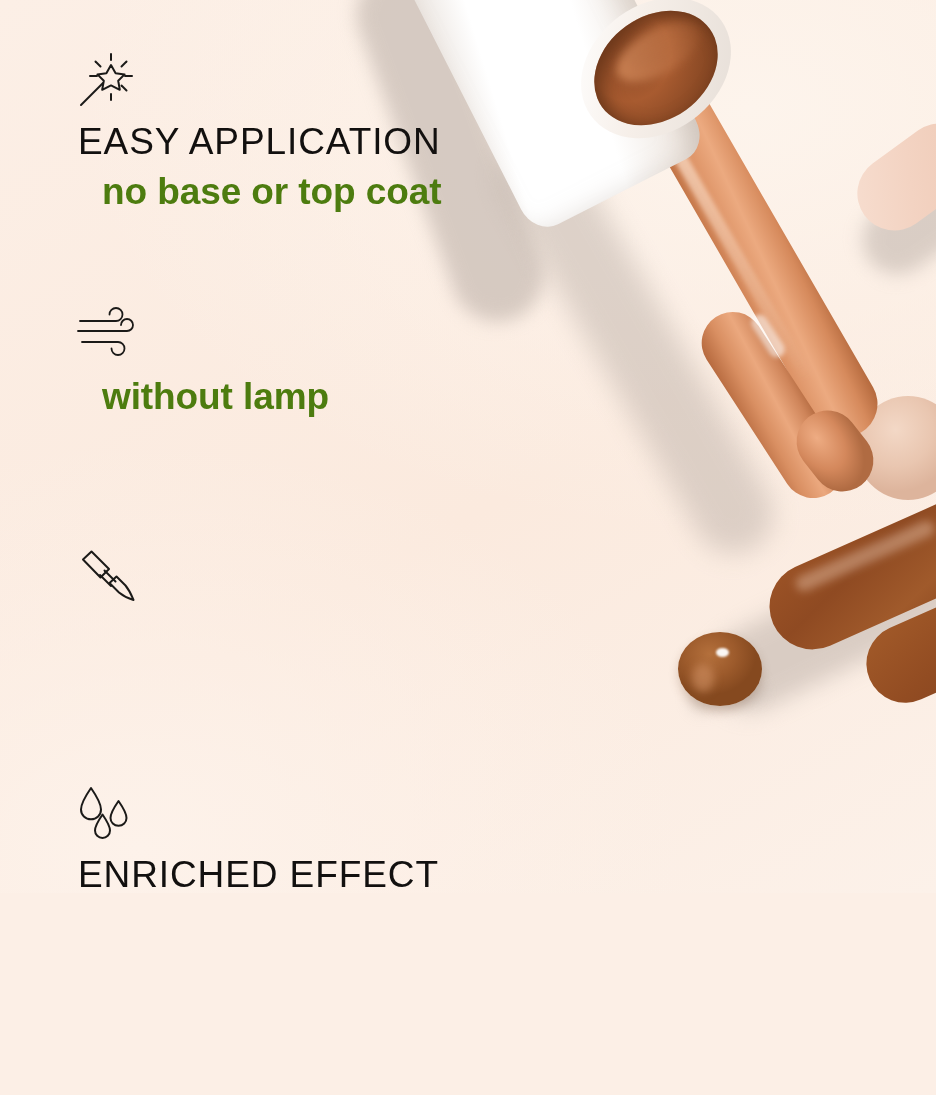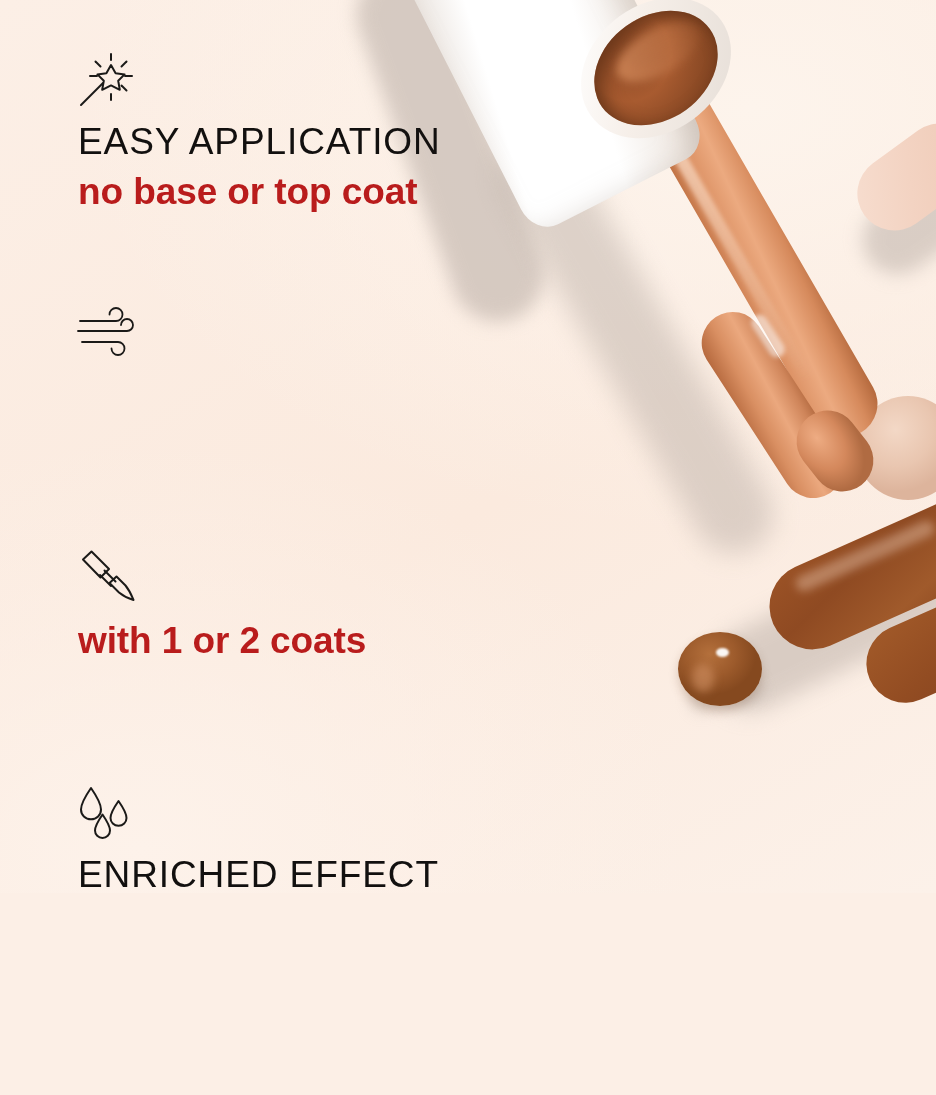--- a/index.html
+++ b/index.html
@@ -267,24 +267,25 @@
     font-weight: 300;
     letter-spacing: .9px;
     color: #12100f;
     line-height: 1.1;
     white-space: nowrap;
   }
   .subline {
     font-size: 37px;
     font-weight: 700;
     letter-spacing: -.1px;
-    color: #b91c1c;
+    color: #4d7c0f;
     line-height: 1.12;
     margin-top: 8px;
     white-space: nowrap;
+    margin-left: 24px;
   }
 </style>
 </head>
 <body>
 
 <div id="poster">
 
   <div id="photo">
     <div class="bg-wash"></div>
 
@@ -338,32 +339,32 @@
     </div>
 
     <div class="feature" style="top:306px">
       <span class="feature-icon">
         <svg width="70" height="50" viewBox="0 0 70 50" fill="none" stroke="#1b1a18" stroke-width="1.8" stroke-linecap="round" stroke-linejoin="round">
           <path d="M2 15 H38 a6.5 6.5 0 1 0 -6.5 -6.5"></path>
           <path d="M0 25 H49 a6 6 0 1 0 -6 -6"></path>
           <path d="M4 36 H40 a6.5 6.5 0 1 1 -6.5 6.5"></path>
         </svg>
       </span>
+      <div class="subline">without lamp</div>
     </div>
 
     <div class="feature" style="top:550px">
       <span class="feature-icon">
         <svg width="62" height="54" viewBox="0 0 62 54" fill="none" stroke="#1b1a18" stroke-width="2" stroke-linecap="round" stroke-linejoin="round">
           <path d="M5 9.5 L13.5 1.5 L31 19 L22.5 27.5 Z"></path>
           <path d="M22 25 L33 36"></path>
           <path d="M26.5 20.5 L37.5 31.5"></path>
           <path d="M31.5 33 L41 42.5 C46.5 47 52 49 55.5 50 C54 46.5 52 41 47.5 35.5 L38.5 26.5 Z"></path>
         </svg>
       </span>
-      <div class="subline">with 1 or 2 coats</div>
     </div>
 
     <div class="feature" style="top:785px">
       <span class="feature-icon">
         <svg width="60" height="56" viewBox="0 0 60 56" fill="none" stroke="#1b1a18" stroke-width="2" stroke-linecap="round" stroke-linejoin="round">
           <path d="M13 3 C13 3 23 17.5 23 24.5 C23 30 18.6 34.2 13 34.2 C7.4 34.2 3 30 3 24.5 C3 17.5 13 3 13 3 Z"></path>
           <path d="M40.5 16 C40.5 16 48.5 27.5 48.5 33 C48.5 37.4 45 40.8 40.5 40.8 C36 40.8 32.5 37.4 32.5 33 C32.5 27.5 40.5 16 40.5 16 Z"></path>
           <path d="M24.5 29.5 C24.5 29.5 32 40.5 32 45.5 C32 49.7 28.6 53 24.5 53 C20.4 53 17 49.7 17 45.5 C17 40.5 24.5 29.5 24.5 29.5 Z"></path>
         </svg>
       </span>

